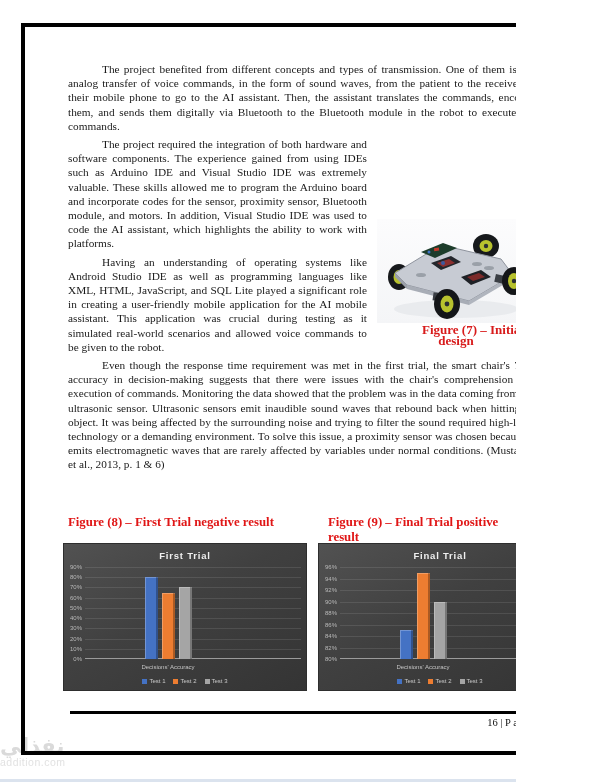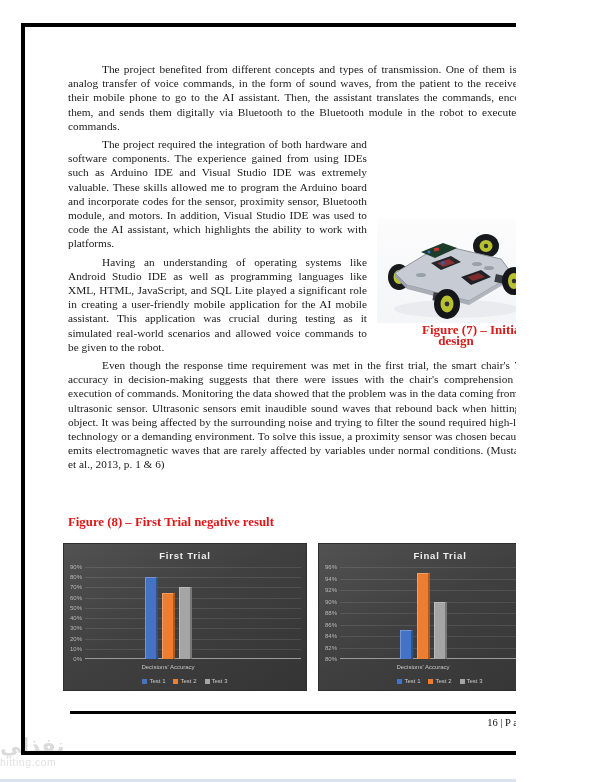--- a/index.html
+++ b/index.html
@@ -122,20 +122,21 @@
       <span>Having an understanding of operating systems like Android Studio IDE as well as programming languages like XML, HTML, JavaScript, and SQL Lite played a significant role in creating a user-friendly mobile application for the AI mobile assistant. This application was crucial during testing as it simulated real-world scenarios and allowed voice commands to be given to the robot.</span>
     </div>
 
     <div class="para">
       <span>Even though the response time requirement was met in the first trial, the smart chair's 72% accuracy in decision-making suggests that there were issues with the chair's comprehension and execution of commands. Monitoring the data showed that the problem was in the data coming from the ultrasonic sensor. Ultrasonic sensors emit inaudible sound waves that rebound back when hitting an object. It was being affected by the surrounding noise and trying to filter the sound required high-level technology or a demanding environment. To solve this issue, a proximity sensor was chosen because it emits electromagnetic waves that are rarely affected by variables under normal conditions. (Mustapha et al., 2013, p. 1 &amp; 6)</span>
     </div>
   </div>
 
 
   <div class="fig-caption fig8">Figure (8) – First Trial negative result</div>
+  <div class="fig-caption fig9">Figure (9) – Final Trial positive result</div>
 
   <div class="chart chart2">
     <div class="chart-title">Final Trial</div>
     <div class="plot">
         <div class="gridline" style="top: 0px;"></div>
         <div class="gridline" style="top: 11.5px;"></div>
         <div class="gridline" style="top: 23px;"></div>
         <div class="gridline" style="top: 34.5px;"></div>
         <div class="gridline" style="top: 46px;"></div>
         <div class="gridline" style="top: 57.5px;"></div>
@@ -214,17 +215,17 @@
       <div class="ytick" style="top: 92.5556px;">20%</div>
       <div class="ytick" style="top: 102.778px;">10%</div>
       <div class="ytick" style="top: 113px;">0%</div>
     </div>
 
   <div class="footer-line"></div>
   <div class="footer-text">16 | P a g e</div>
 
   <div class="watermark">
     <div class="wm-arabic">نفذلي</div>
-    <div class="wm-domain">hitting.com</div>
+    <div class="wm-domain">addition.com</div>
   </div>
 
   <div class="bottom-strip"></div>
 </div>
 
 </body></html>

